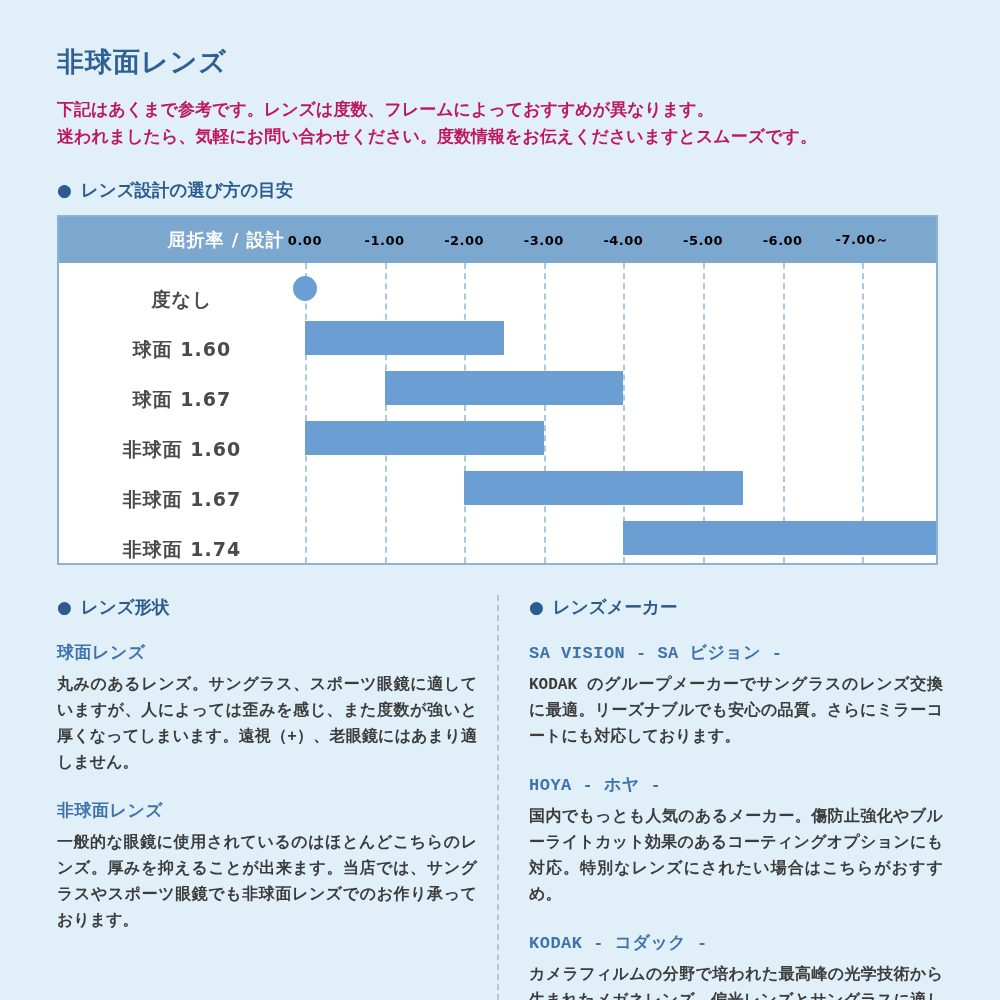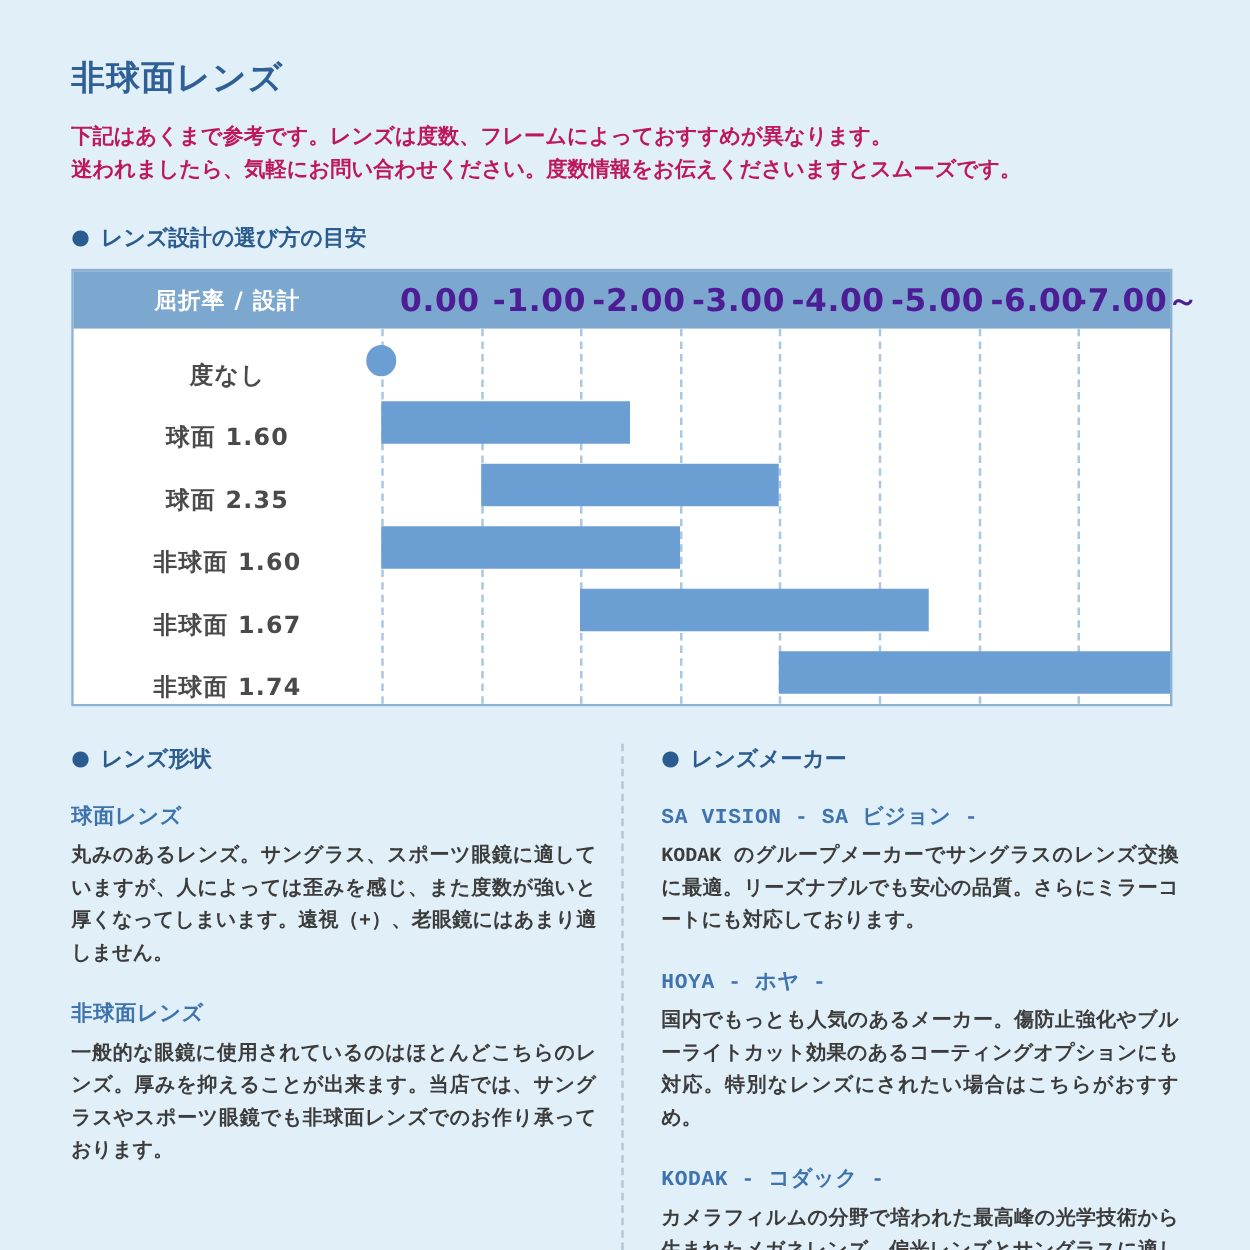--- a/index.html
+++ b/index.html
@@ -38,29 +38,28 @@
     background:#ffffff;
   }
   .chart-header{
     position:relative;
     height:46px;
     background:#7ca7cf;
   }
   .chart-header .axis-title{
     position:absolute;left:0;top:0;width:28.04%;height:100%;
     display:flex;align-items:center;justify-content:center;
-    color:#ffffff;font-size:18px;font-weight:700;letter-spacing:1px;
+    color:#ffffff;font-size:18px;font-weight:700;letter-spacing:1px;padding-left:44px;
   }
   .tick-label{
     position:absolute;top:0;height:100%;
     display:flex;align-items:center;
     transform:translateX(-50%);
-    color:#4c1d95;font-size:25px;font-weight:700;letter-spacing:0.5px;
+    color:#000000;font-size:13px;font-weight:700;letter-spacing:0.5px;
     white-space:nowrap;
-    margin-left:47px;
   }
   .chart-body{
     position:relative;
     height:300px;
     background:#ffffff;
   }
   .gridline{
     position:absolute;top:0;bottom:0;width:0;
     border-left:2px dashed #a9c8e2;
     z-index:1;
@@ -155,21 +154,21 @@
 
         <div class="crow">
           <div class="crow-label">度なし</div>
           <div class="dot" style="left: 28.04%;"></div>
         </div>
         <div class="crow">
           <div class="crow-label">球面 1.60</div>
           <div class="bar" style="left: 28.04%; width: 22.7%;"></div>
         </div>
         <div class="crow">
-          <div class="crow-label">球面 2.35</div>
+          <div class="crow-label">球面 1.67</div>
           <div class="bar" style="left: 37.12%; width: 27.24%;"></div>
         </div>
         <div class="crow">
           <div class="crow-label">非球面 1.60</div>
           <div class="bar" style="left: 28.04%; width: 27.24%;"></div>
         </div>
         <div class="crow">
           <div class="crow-label">非球面 1.67</div>
           <div class="bar" style="left: 46.2%; width: 31.78%;"></div>
         </div>

